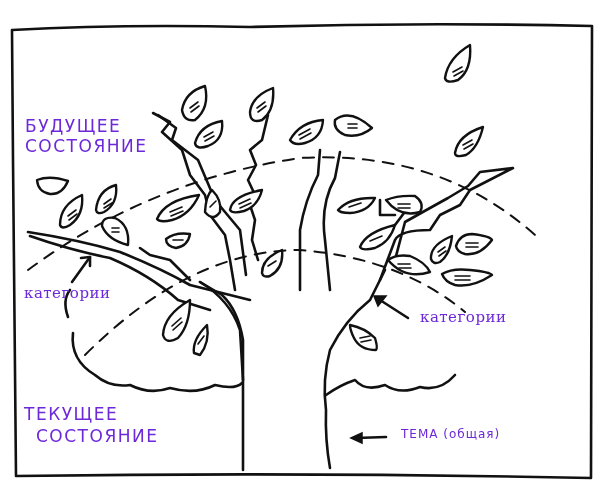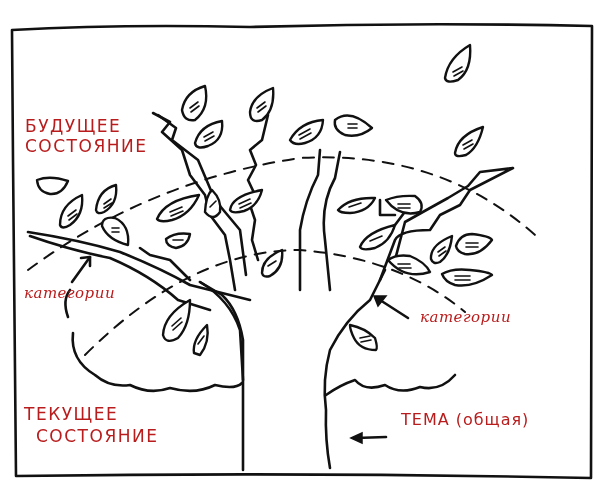--- a/index.html
+++ b/index.html
@@ -2,23 +2,23 @@
 <html><head>
   <meta charset="utf-8">
   <style>
     html, body { margin:0; padding:0; background:#ffffff; }
     body { width:601px; height:486px; position:relative; overflow:hidden; font-family:"DejaVu Sans", sans-serif; }
     svg { position:absolute; left:0; top:0; }
     .ink { fill:none; stroke:#111; stroke-width:2.6; stroke-linecap:round; stroke-linejoin:round; }
     .dash { fill:none; stroke:#111; stroke-width:2; stroke-dasharray:11 9; stroke-linecap:round; }
     .leaf { fill:#fff; stroke:#111; stroke-width:2.4; stroke-linejoin:round; }
     .vein { stroke:#111; stroke-width:1.6; stroke-linecap:round; }
-    .label { position:absolute; color:#b91c1c; white-space:pre; line-height:1; }
+    .label { position:absolute; color:#6d28d9; white-space:pre; line-height:1; }
     .caps { font-family:"DejaVu Sans", sans-serif; font-size:17px; letter-spacing:1.5px; font-weight:400; }
-    .script { font-family:"DejaVu Serif", serif; font-style:italic; font-size:15px; letter-spacing:0.5px; }
+    .script { font-family:"DejaVu Serif", serif; font-size:15px; letter-spacing:0.5px; }
   </style>
 </head>
 <body>
 
 <svg width="601" height="486" viewBox="0 0 601 486">
 
   <path class="ink" d="M12 30 Q120 24 250 27 Q420 22 592 26 L591 478 Q300 472 16 476 L13 160 Z"></path>
 
   <path class="dash" d="M28 270 Q150 180 300 158 Q440 150 535 235"></path>
   <path class="dash" d="M85 355 Q190 250 300 250 Q400 258 465 312"></path>
@@ -185,13 +185,13 @@
 
 <div class="label caps" style="left:25px;top:118px;">БУДУЩЕЕ</div>
 <div class="label caps" style="left:25px;top:138px;">СОСТОЯНИЕ</div>
 
 <div class="label script" style="left:24px;top:286px;">категории</div>
 <div class="label script" style="left:420px;top:310px;">категории</div>
 
 <div class="label caps" style="left:24px;top:406px;">ТЕКУЩЕЕ</div>
 <div class="label caps" style="left:36px;top:428px;">СОСТОЯНИЕ</div>
 
-<div class="label caps" style="left:401px;top:412px;font-size:16px;letter-spacing:1px;text-align:center;">ТЕМА (общая)</div>
+<div class="label caps" style="left:401px;top:428px;font-size:12px;letter-spacing:1px;text-align:center;">ТЕМА (общая)</div>
 
 </body></html>

